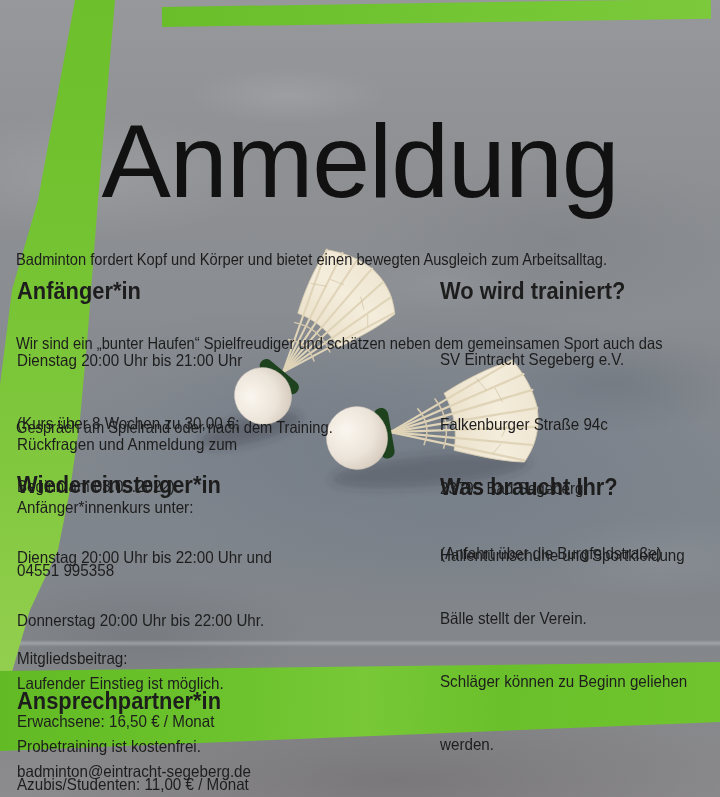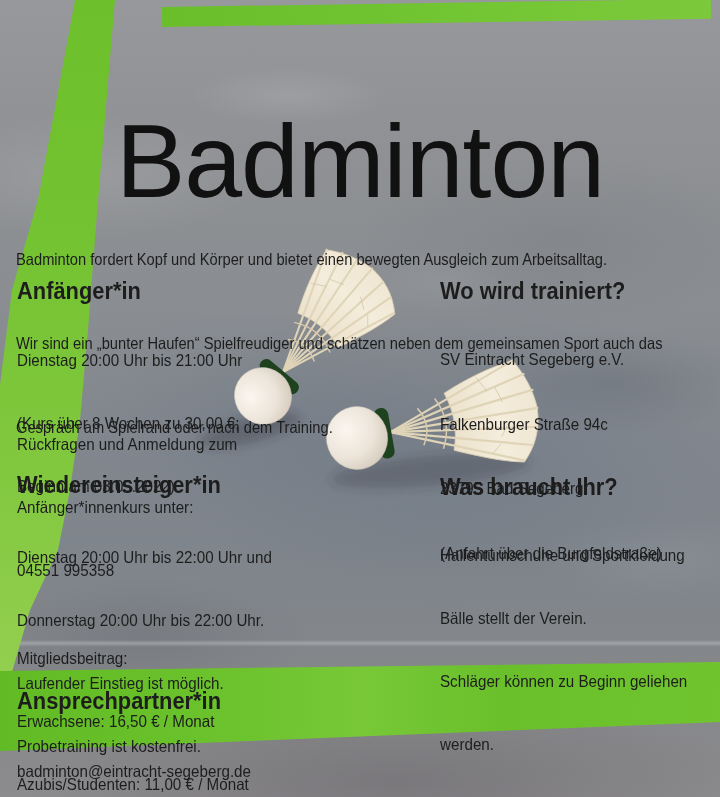--- a/index.html
+++ b/index.html
@@ -108,21 +108,21 @@
       </g>
     </defs>
 
     <ellipse cx="250" cy="430" rx="52" ry="13" fill="rgba(45,50,58,0.30)" filter="url(#soft)" transform="rotate(-14 250 430)"></ellipse>
     <ellipse cx="430" cy="471" rx="100" ry="15" fill="rgba(45,50,58,0.26)" filter="url(#soft)" transform="rotate(-5 430 471)"></ellipse>
 
     <use href="#shuttle" transform="translate(263,396) rotate(-50) scale(0.78)"></use>
     <use href="#shuttle" transform="translate(357,438) rotate(-10) scale(0.85)"></use>
   </svg>
 
-  <h1 class="title">Badminton</h1>
+  <h1 class="title">Anmeldung</h1>
 
   <div class="t intro">
     <div>Badminton fordert Kopf und Körper und bietet einen bewegten Ausgleich zum Arbeitsalltag.</div>
     <div>Wir sind ein „bunter Haufen“ Spielfreudiger und schätzen neben dem gemeinsamen Sport auch das</div>
     <div>Gespräch am Spielrand oder nach dem Training.</div>
   </div>
 
   <div class="t hd lcol" style="top:278px">Anfänger*in</div>
   <div class="t txt lcol" style="top:308px">
     <div>Dienstag 20:00 Uhr bis 21:00 Uhr</div>

